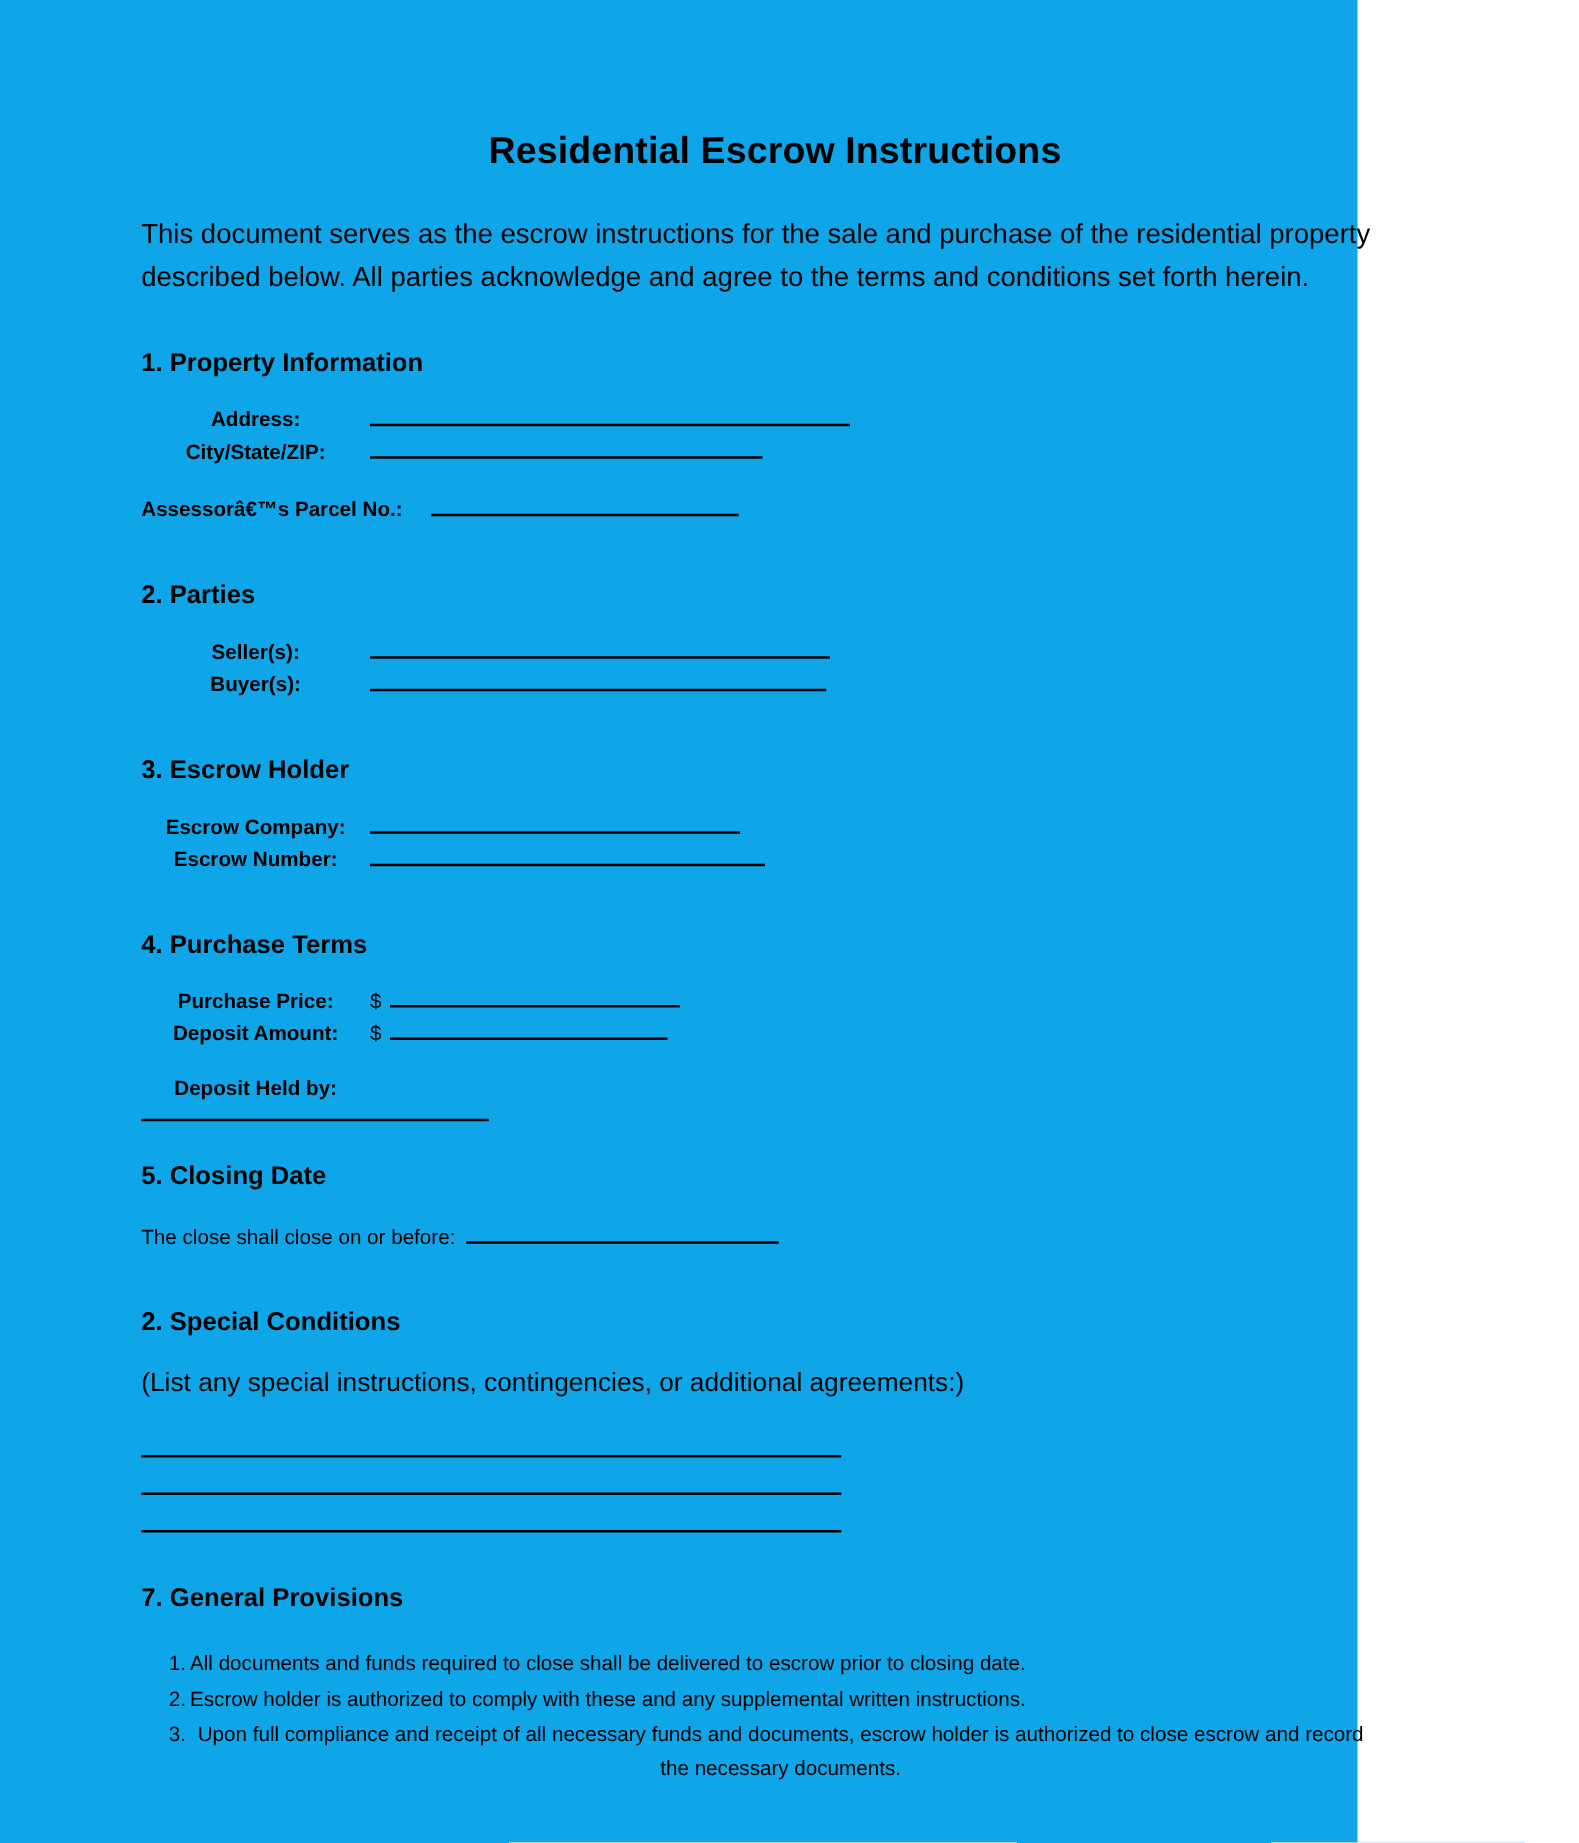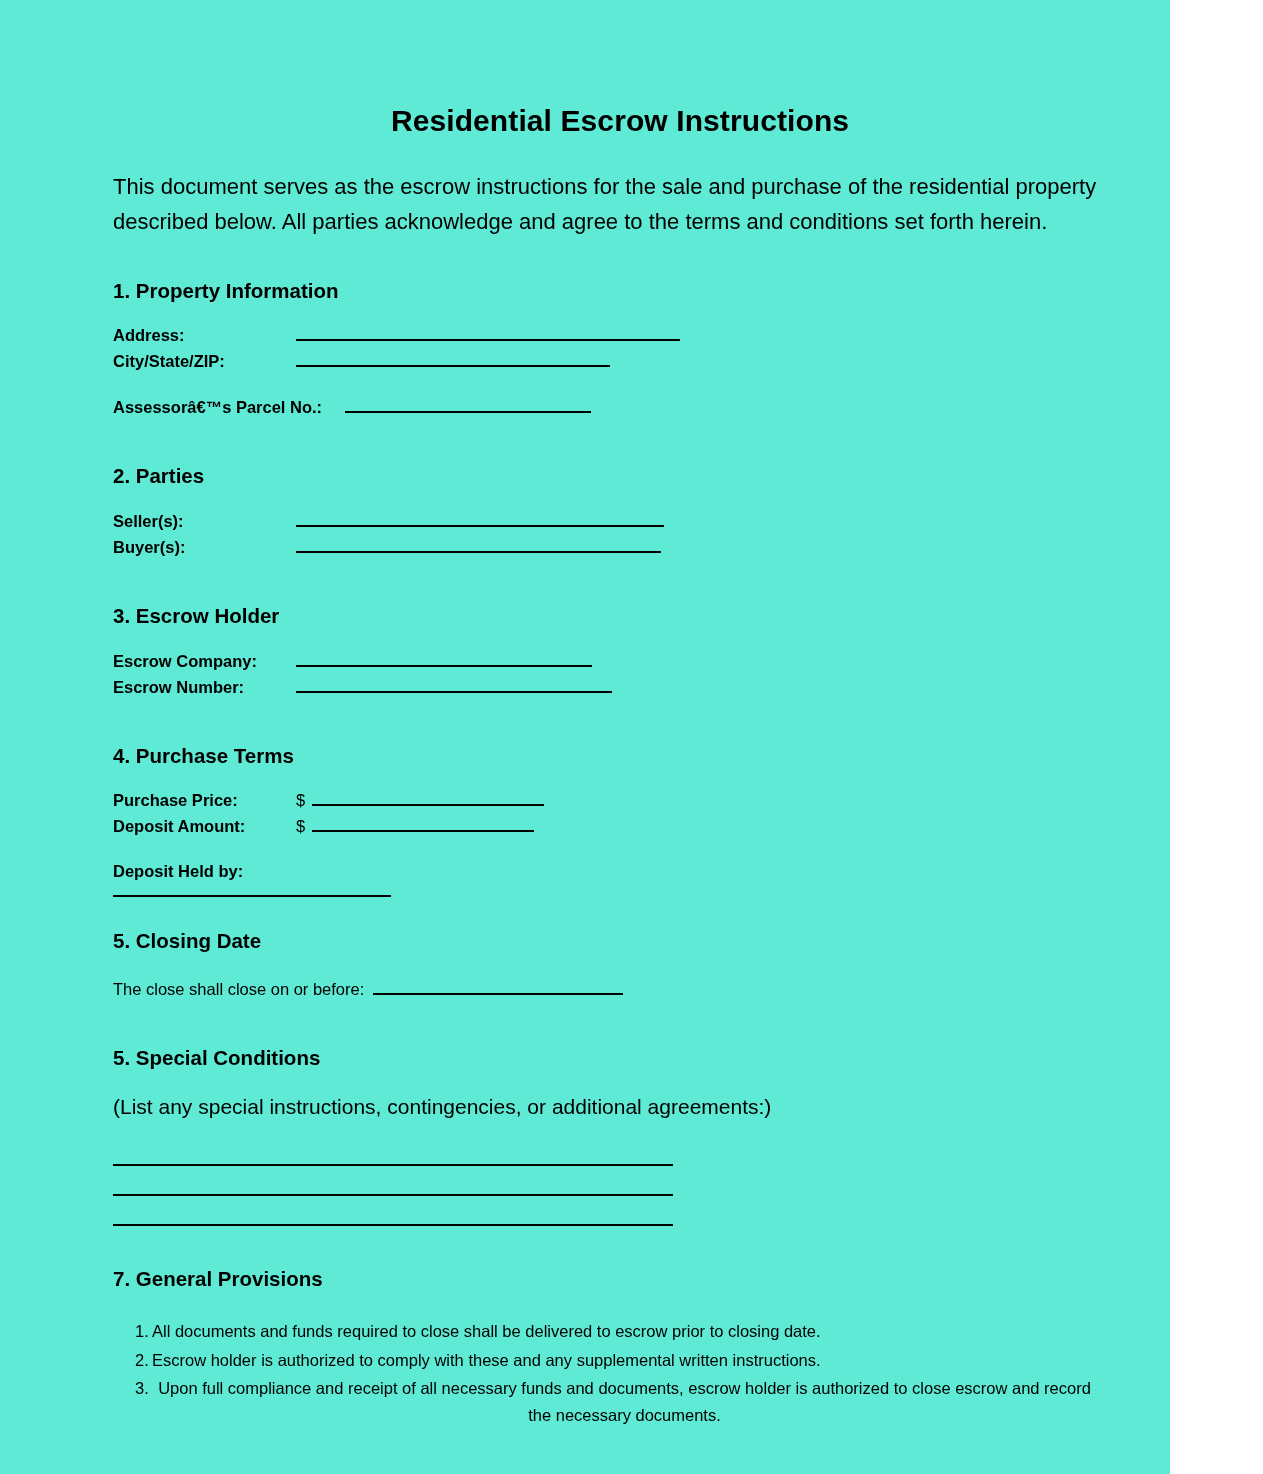--- a/index.html
+++ b/index.html
@@ -10,23 +10,23 @@
   }
   body {
     width: 1263px;
     height: 1474px;
     font-family: "Liberation Sans", sans-serif;
     color: #000000;
     -webkit-font-smoothing: none;
   }
   .page {
     position: relative;
-    width: 1170px;
+    width: 1086px;
     height: 1474px;
-    background: #5eead4;
+    background: #0ea5e9;
     box-sizing: border-box;
     padding: 12px;
   }
   .content {
     position: absolute;
     left: 113px;
     top: 0;
     width: 1014px;
   }
 
@@ -62,20 +62,21 @@
 
   
   .fields {
     margin: 0;
     padding-top: 22px;
   }
   .field-row {
     display: flex;
     align-items: baseline;
     height: 26px;
+    text-align: center;
   }
   .field-label {
     font-size: 16.5px;
     font-weight: bold;
     flex: 0 0 auto;
     white-space: nowrap;
   }
   .field-label.col {
     width: 183px;
   }
@@ -240,21 +241,21 @@
       </div>
     </div>
 
     <h2 class="section-heading sec-h">5. Closing Date</h2>
 
     <div class="closing-line">
       <span class="lead">The close shall close on or before:</span>
       <span class="rule w-closing"></span>
     </div>
 
-    <h2 class="section-heading sec-h">5. Special Conditions</h2>
+    <h2 class="section-heading sec-h">2. Special Conditions</h2>
 
     <p class="special-note">(List any special instructions, contingencies, or additional agreements:)</p>
 
     <div class="blank-lines">
       <span class="rule w-special"></span>
       <span class="rule w-special"></span>
       <span class="rule w-special"></span>
     </div>
 
     <h2 class="section-heading sec-h">7. General Provisions</h2>

